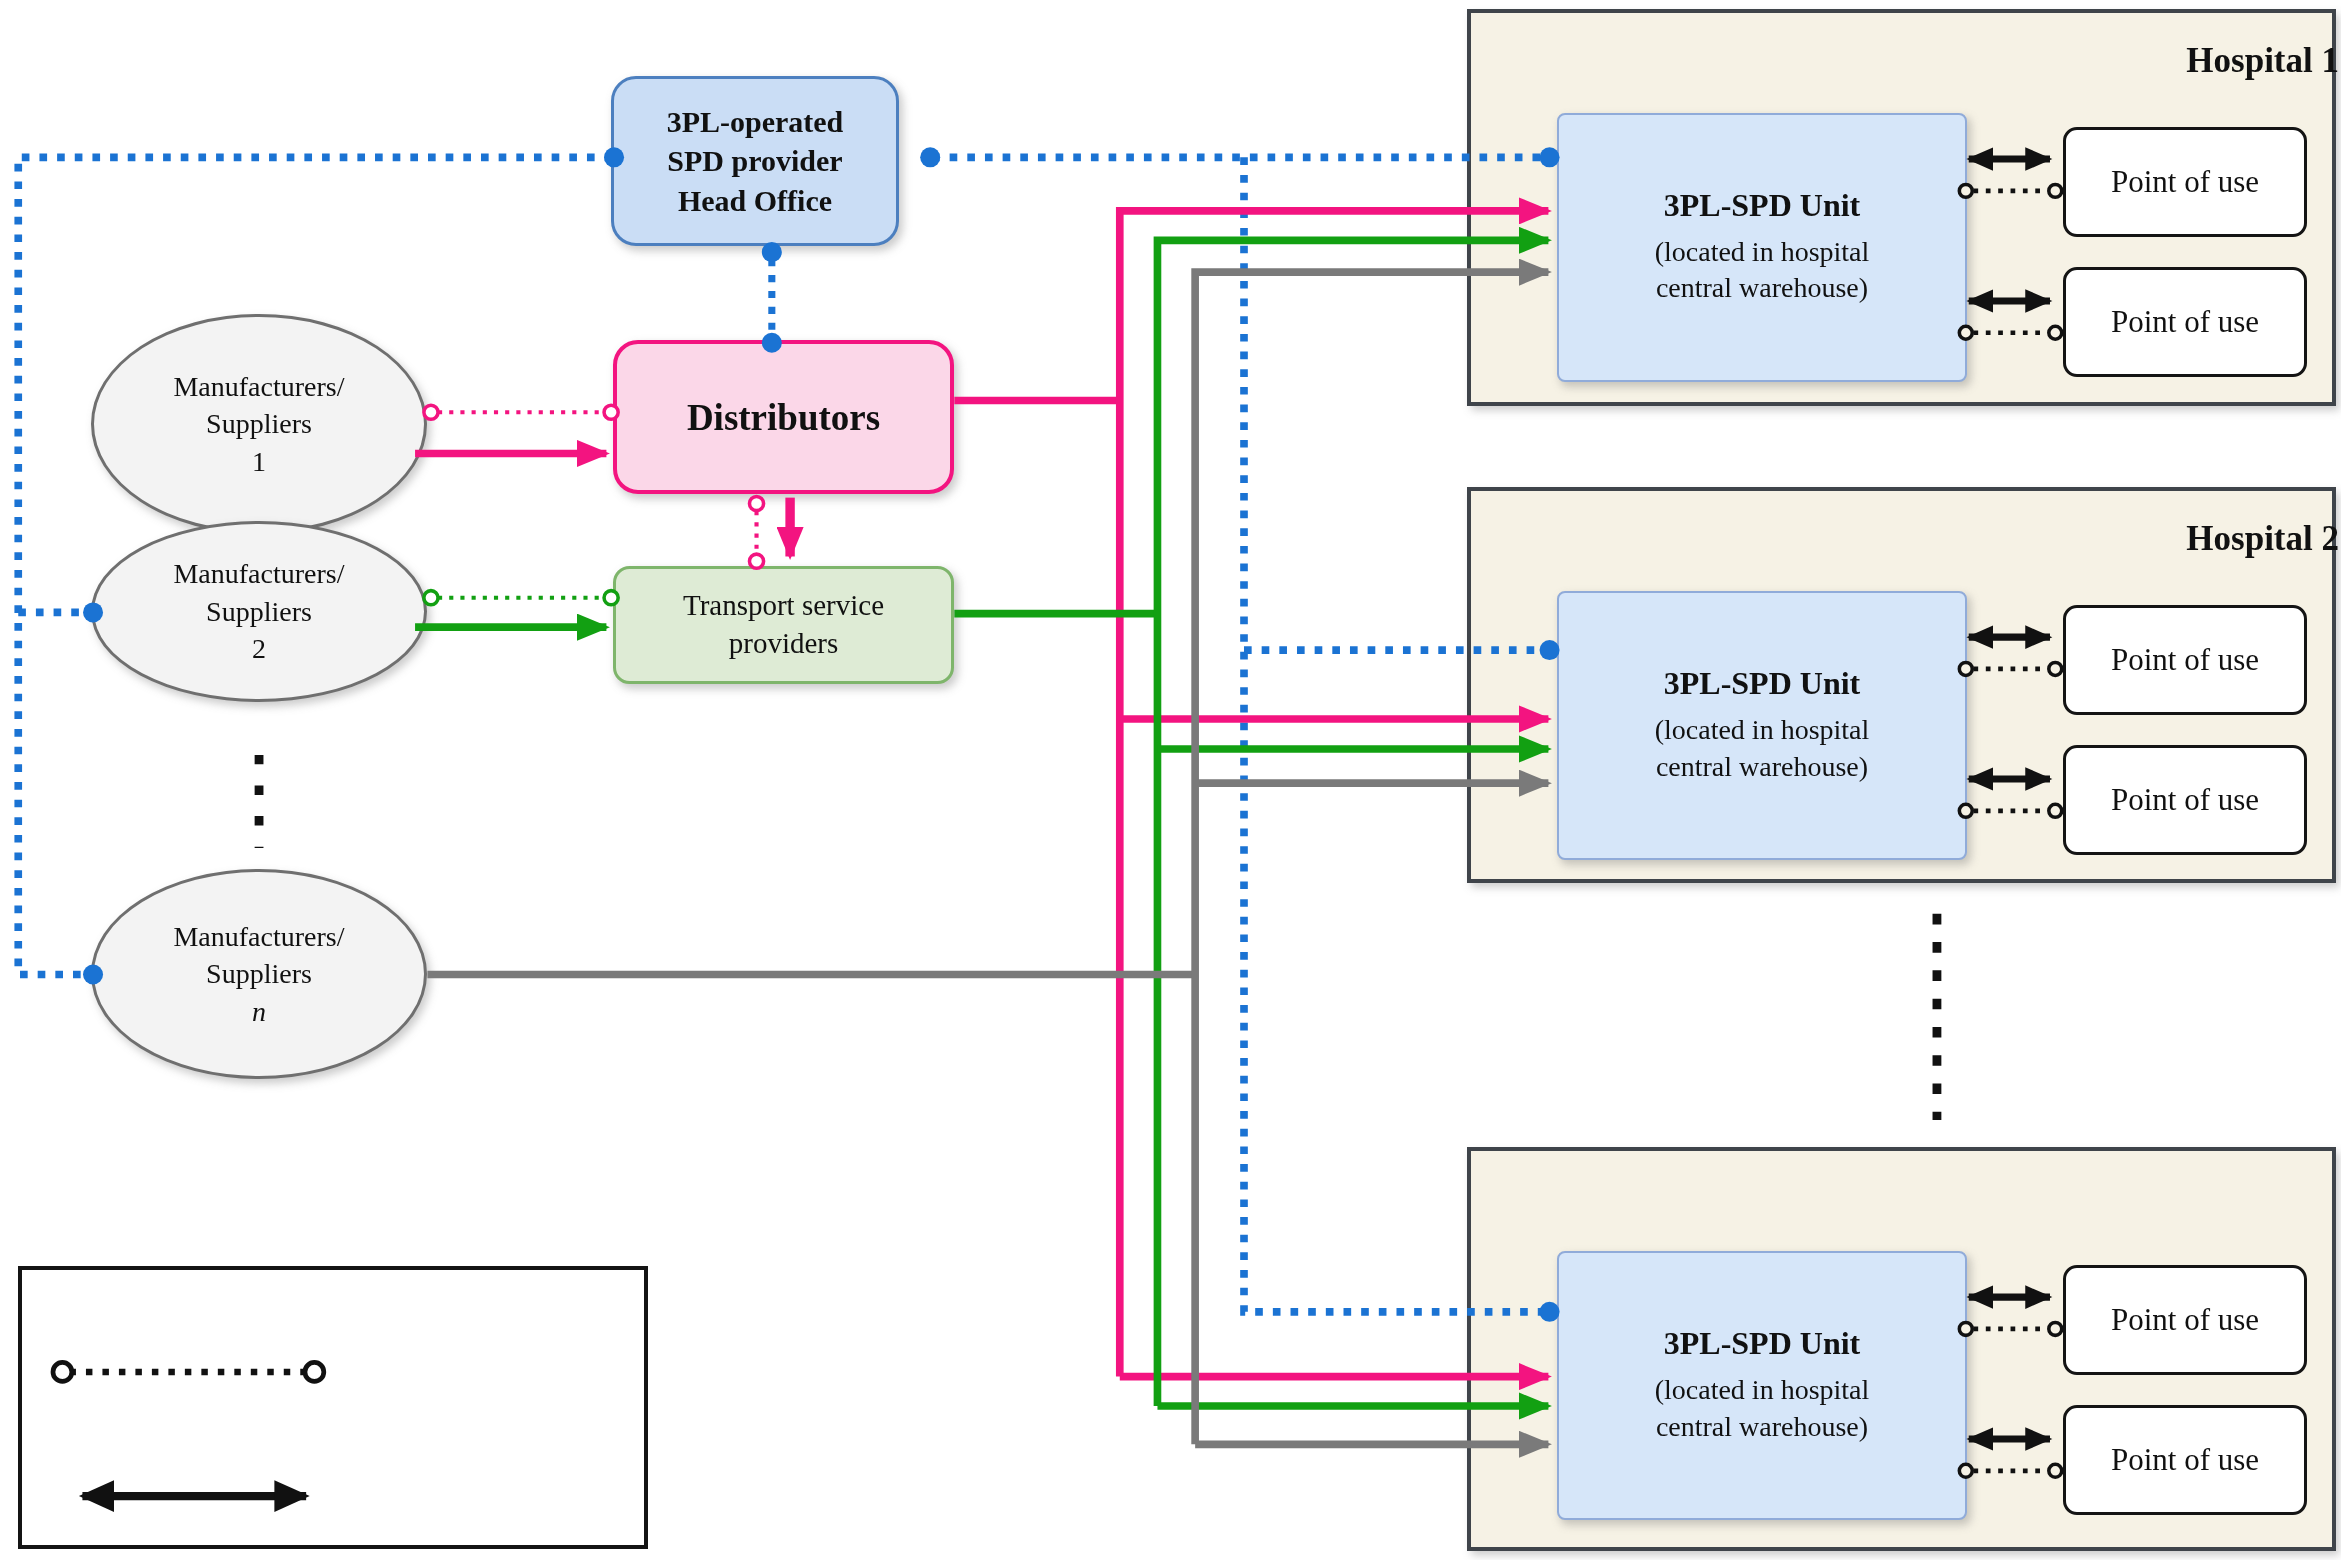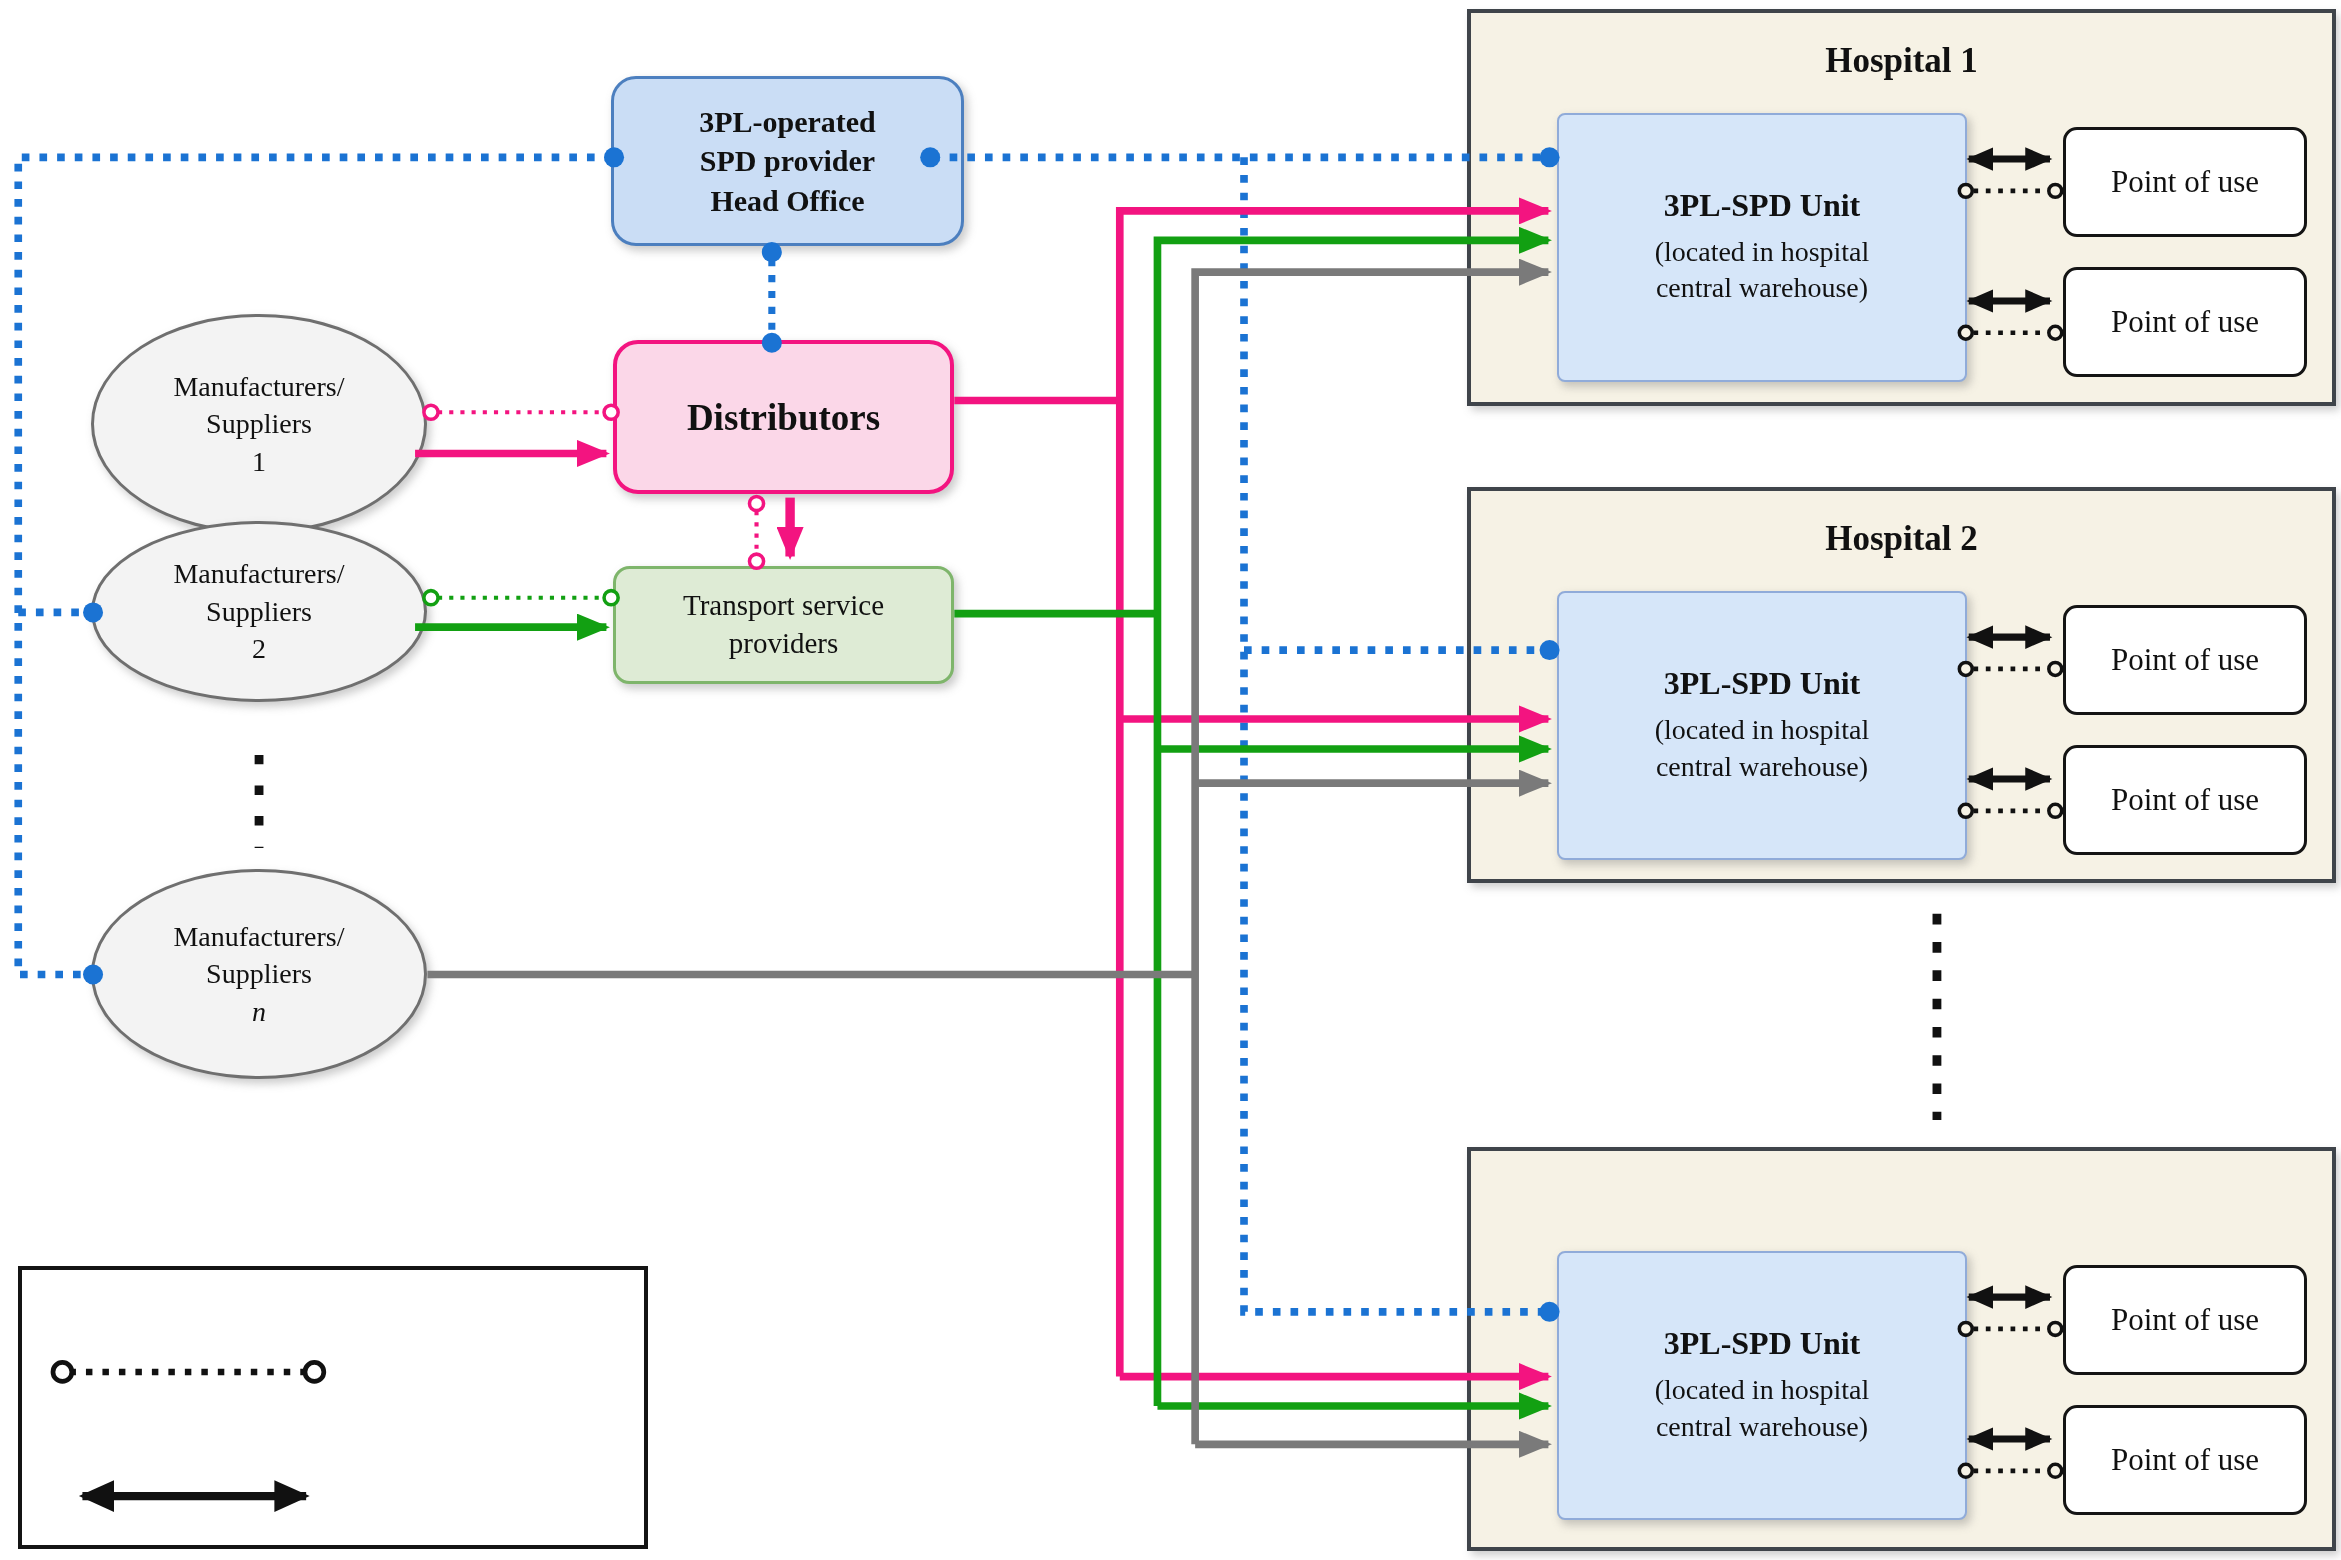--- a/index.html
+++ b/index.html
@@ -3,37 +3,37 @@
 <meta charset="utf-8">
 <style>
   html,body{margin:0;padding:0;background:#fff;}
   #canvas{position:relative;width:2342px;height:1561px;background:#ffffff;overflow:hidden;
           font-family:"Liberation Serif","DejaVu Serif",serif;color:#111;}
   .abs{position:absolute;}
   .shape{box-sizing:border-box;display:flex;align-items:center;justify-content:center;
          flex-direction:column;text-align:center;}
   .shadow{box-shadow:3.5px 4.7px 8.2px rgba(110,110,110,0.35);}
   
-  #head-office{left:611px;top:76px;width:353px;height:170px;border-radius:25px;
+  #head-office{left:611px;top:76px;width:288px;height:170px;border-radius:25px;
     background:#CADDF5;border:3.5px solid #4C7FBF;font-weight:bold;font-size:30px;line-height:1.32;}
   #distributors{left:613px;top:340px;width:341px;height:154px;border-radius:25px;
     background:#FBD7E8;border:4.7px solid #F31480;font-weight:bold;font-size:37px;}
   #transport{left:613px;top:566px;width:341px;height:118px;border-radius:16.5px;
     background:#DEEBD5;border:3.5px solid #7EB56B;font-weight:normal;font-size:29px;line-height:1.3;}
   .supplier{left:91px;width:336px;border-radius:50%;background:#F3F3F3;border:3.5px solid #6F6F6F;
     font-size:28px;line-height:1.34;}
   #supplier-1{top:314px;height:220px;}
   #supplier-2{top:521px;height:181px;}
   #supplier-n{top:869px;height:210px;}
   .hospital{left:1467px;width:869px;background:#F6F2E5;border:4.1px solid #3F444A;box-sizing:border-box;}
   #hospital-1{top:8.8px;height:397px;}
   #hospital-2{top:487px;height:396px;}
   #hospital-n{top:1147px;height:404px;}
-  .hosp-title{position:absolute;left:0;top:28px;width:100%;text-align:center;
-    font-weight:bold;font-size:35px;}
+  .hosp-title{position:absolute;left:0;top:28px;width:100%;text-align:right;
+    font-weight:bold;font-size:35px;padding-left:7px;}
   .spd{position:absolute;left:86px;top:100px;width:406px;height:265px;border-radius:8px;
     background:#D6E6F9;border:2.9px solid #90ABD9;display:flex;flex-direction:column;
     align-items:center;justify-content:center;text-align:center;
     box-shadow:3.5px 4.7px 8.2px rgba(110,110,110,0.35);}
   .spd-title{font-weight:bold;font-size:32px;margin-bottom:9.4px;}
   .spd-sub{font-size:28px;line-height:1.32;}
   .pou{position:absolute;left:592px;width:244px;height:110px;border-radius:14px;background:#ffffff;
     border:3.5px solid #141414;display:flex;align-items:center;justify-content:center;
     font-size:31px;box-sizing:border-box;}
   .pou1{top:114px;}

